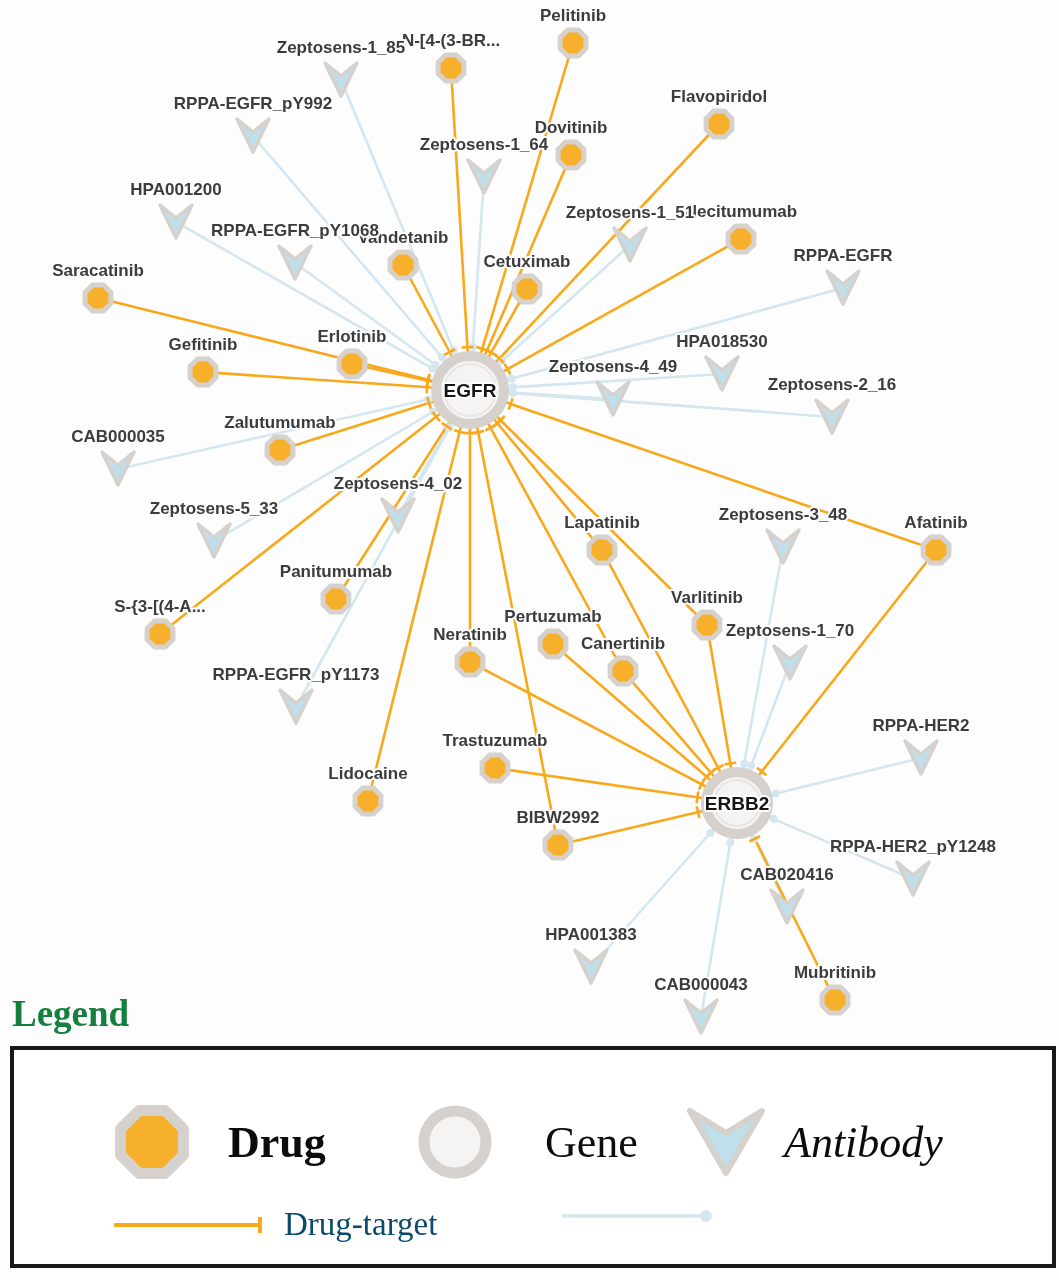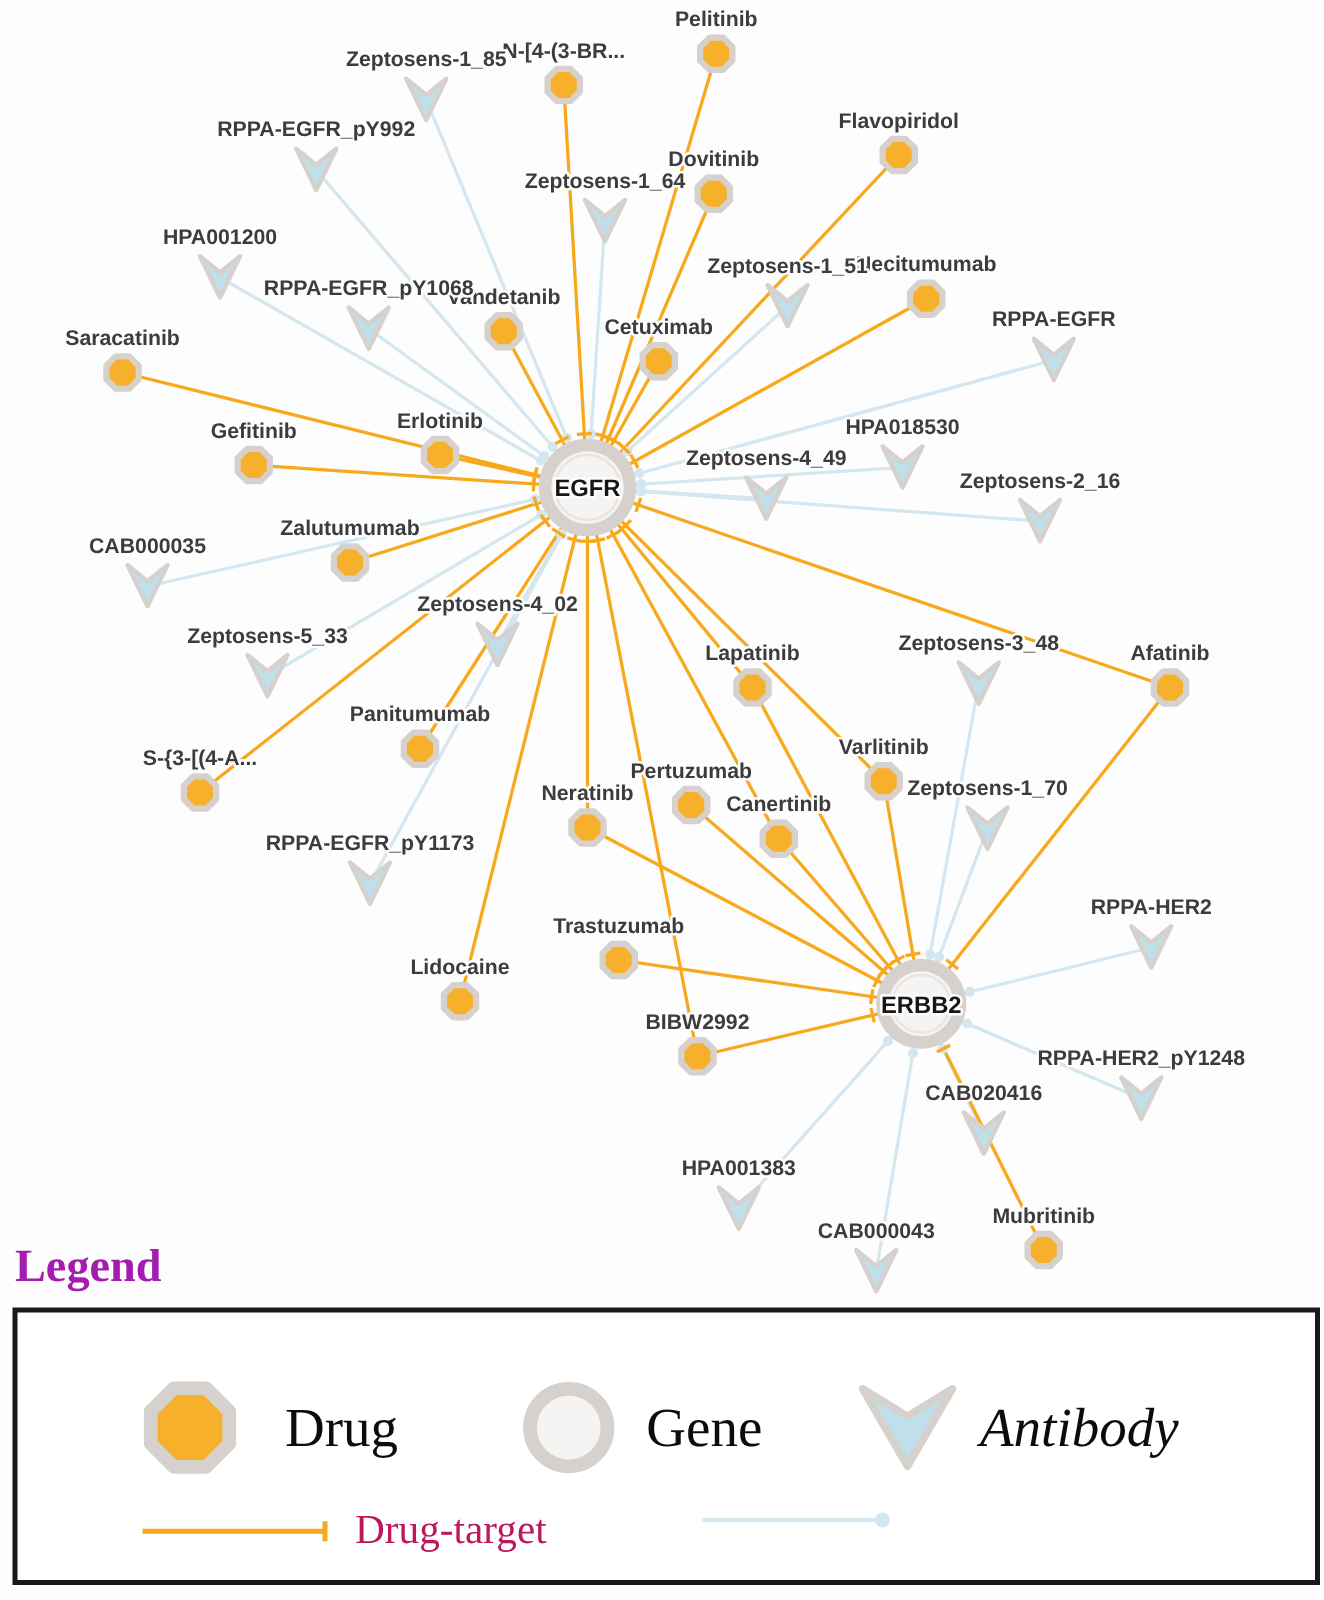--- a/index.html
+++ b/index.html
@@ -3,26 +3,26 @@
 <meta charset="utf-8">
 <style>
   html,body{margin:0;padding:0;background:#ffffff;}
   .page{position:relative;width:1059px;height:1280px;background:#fdfdfd;overflow:hidden;font-family:"Liberation Sans",sans-serif;}
   #graph{position:absolute;left:0;top:0;}
   .node-label{
     font-family:"Liberation Sans",sans-serif;font-weight:700;font-size:17px;fill:#3c3c3c;
     paint-order:stroke;stroke:#fdfdfd;stroke-width:4px;stroke-linejoin:round;text-anchor:middle;
   }
   .gene-label{font-size:19px;fill:#161616;}
-  .legend-title{position:absolute;left:12px;top:992px;font-family:"Liberation Serif",serif;font-weight:700;font-size:37px;color:#a21caf;}
+  .legend-title{position:absolute;left:12px;top:992px;font-family:"Liberation Serif",serif;font-weight:700;font-size:37px;color:#15803d;}
   .legend-box{position:absolute;left:10px;top:1046px;width:1038px;height:214px;border:4px solid #191919;background:#ffffff;}
   .legend-item{position:absolute;display:flex;align-items:center;}
   .legend-item .lbl{font-family:"Liberation Serif",serif;font-size:44px;color:#0c0c0c;}
   .legend-edge{position:absolute;display:flex;align-items:center;}
-  .legend-edge .lbl2{font-family:"Liberation Serif",serif;font-size:33px;color:#be185d;margin-left:12px;}
+  .legend-edge .lbl2{font-family:"Liberation Serif",serif;font-size:33px;color:#0c4a6e;margin-left:12px;}
 </style>
 </head>
 <body>
 
 <div class="page">
 
   <svg id="graph" width="1059" height="1280" viewBox="0 0 1059 1280">
       <g>
         <line x1="470" y1="390" x2="341" y2="80" stroke="#d4e6ef" stroke-width="2.6"></line>
         <line x1="470" y1="390" x2="253" y2="136" stroke="#d4e6ef" stroke-width="2.6"></line>
@@ -230,24 +230,24 @@
     </svg>
 
   <div class="legend-title">Legend</div>
 
   <div class="legend-box">
 
     <div class="legend-item" style="left:92px;top:46px;">
       <svg width="92" height="92" viewBox="0 0 92 92">
         <polygon points="77.4,59.0 59.0,77.4 33.0,77.4 14.6,59.0 14.6,33.0 33.0,14.6 59.0,14.6 77.4,33.0" stroke-width="11" stroke-linejoin="round" fill="#f6b02c" stroke="#d6d1cc"></polygon>
       </svg>
-      <span class="lbl" style="margin-left:30px;">Drug</span>
-    </div>
-
-    <div class="legend-item" style="left:395px;top:46px;">
+      <span class="lbl" style="margin-left:30px;font-weight:bold;">Drug</span>
+    </div>
+
+    <div class="legend-item" style="left:395px;top:46px;gap:28px;">
       <svg width="92" height="92" viewBox="0 0 92 92">
         <circle cx="46" cy="46" r="31" stroke-width="11" fill="#f5f4f3" stroke="#d6d1cc"></circle>
       </svg>
       <span class="lbl" style="margin-left:16px;">Gene</span>
     </div>
 
     <div class="legend-item" style="left:666px;top:53px;font-style:italic;">
       <svg width="92" height="78" viewBox="0 0 92 78">
         <path d="M 10 8 L 46 70 L 82 8 L 46 30 Z" stroke-width="6" stroke-linejoin="round" fill="#bfdfeb" stroke="#d6d1cc"></path>
       </svg>

